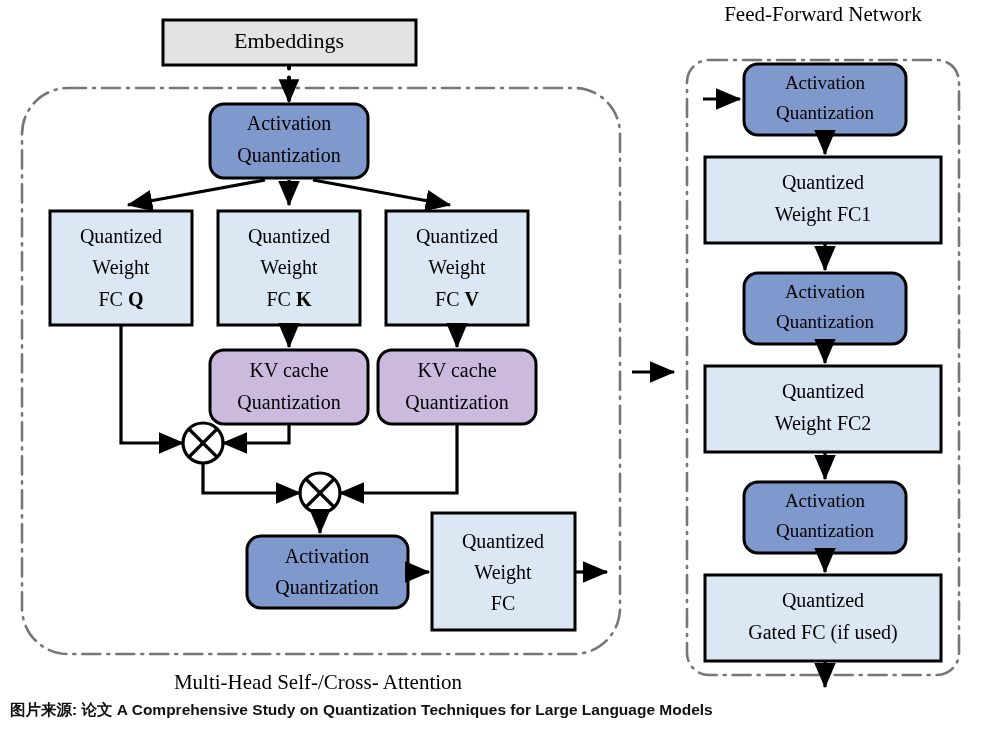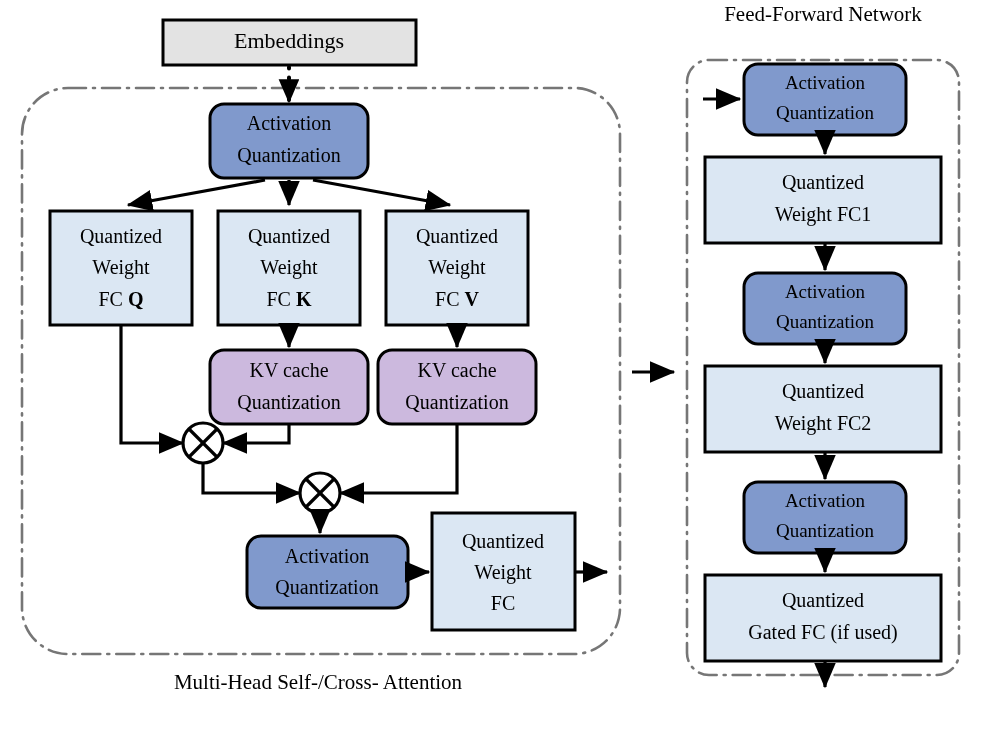--- a/index.html
+++ b/index.html
@@ -167,14 +167,15 @@
 
     <line class="edge" x1="825" y1="553" x2="825" y2="572" marker-end="url(#arrow)"></line>
 
     <rect class="nodebox" x="705" y="575" width="236" height="86" fill="#dbe7f3"></rect>
     <text class="lbl" x="823" y="602">Quantized</text>
     <text class="lbl" x="823" y="634">Gated FC (if used)</text>
 
     <line class="edge" x1="825" y1="661" x2="825" y2="687" marker-end="url(#arrow)"></line>
   </svg>
 
+  <div id="caption">图片来源: 论文 A Comprehensive Study on Quantization Techniques for Large Language Models</div>
 
 </div>
 
 </body></html>

